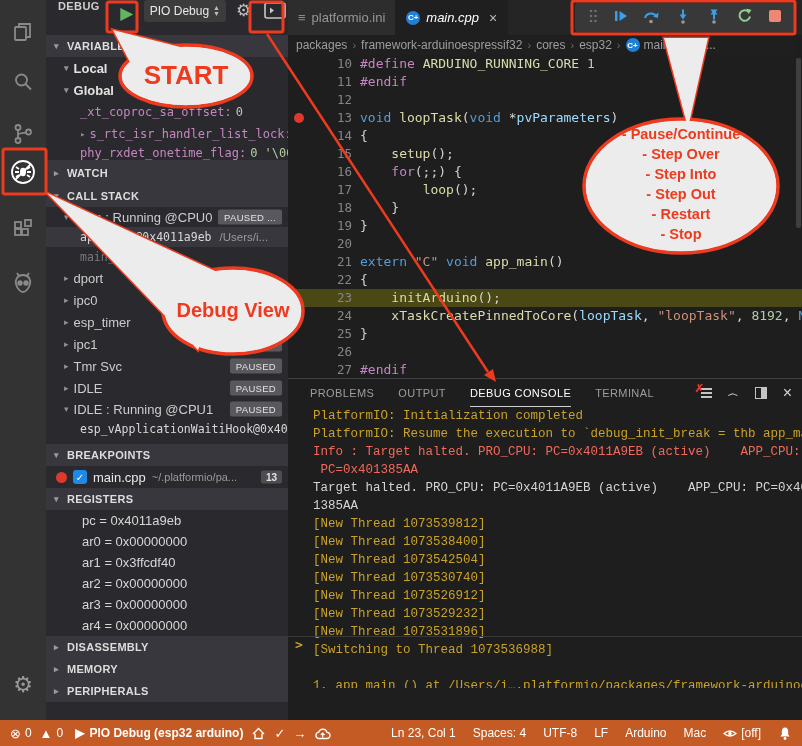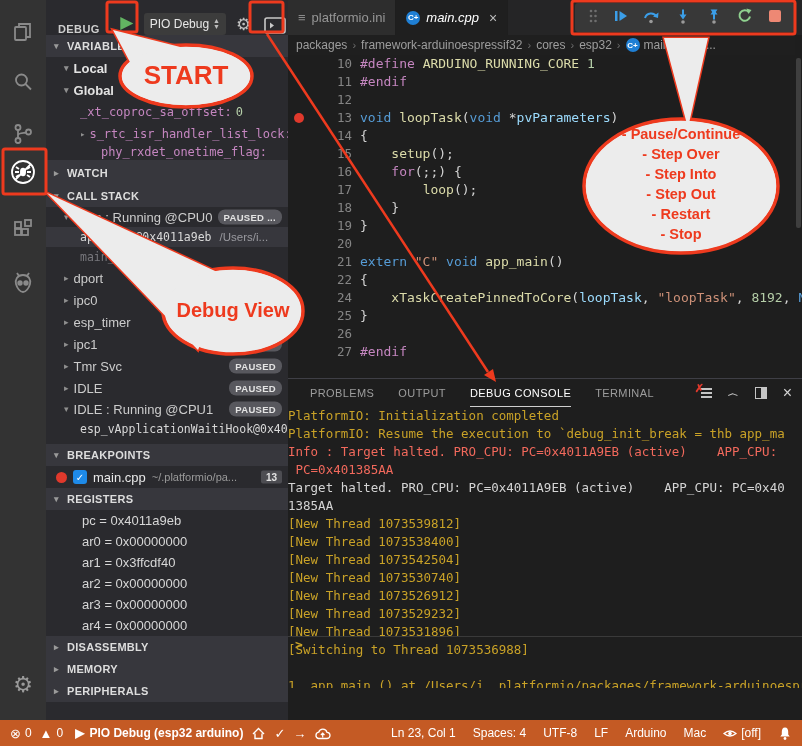--- a/index.html
+++ b/index.html
@@ -7,43 +7,43 @@
   .root{position:relative;width:802px;height:746px;overflow:hidden;
         font-family:"Liberation Sans",sans-serif;color:#cccccc;background:#1e1e1e;}
   
   .activity-bar{position:absolute;left:0;top:0;width:46px;height:720px;background:#333333;}
   .act-icon{position:absolute;left:0;width:46px;height:40px;display:flex;align-items:center;justify-content:center;}
   .act-icon svg{stroke:#8a8a8a;fill:none;stroke-width:1.8;}
   .act-icon.active svg{stroke:#ffffff;}
   .act-gear{position:absolute;left:0;bottom:22px;width:46px;text-align:center;font-size:22px;color:#9a9a9a;}
   
   .sidebar{position:absolute;left:46px;top:0;width:242px;height:720px;background:#2a2a2e;overflow:hidden;}
-  .debug-header{position:relative;height:35px;display:flex;align-items:flex-end;padding-left:12px;}
+  .debug-header{position:relative;height:35px;display:flex;align-items:flex-start;padding-left:12px;}
   .debug-title{font-size:11px;font-weight:bold;color:#cfcfcf;letter-spacing:.4px;}
   .play-btn{margin-left:14px;width:26px;height:26px;display:flex;align-items:center;justify-content:center;}
   .play-glyph{color:#62b462;font-size:17px;line-height:1;}
   .cfg-select{margin-left:4px;display:flex;align-items:center;gap:4px;background:#3c3c3c;border-radius:3px;padding:2px 6px;height:22px;}
   .cfg-label{font-size:12px;color:#e8e8e8;}
   .updown{display:flex;flex-direction:column;font-size:7px;line-height:6px;color:#bdbdbd;}
   .hdr-gear{margin-left:10px;font-size:17px;color:#c0c0c0;}
   .console-btn{margin-left:12px;width:24px;height:20px;display:flex;align-items:center;justify-content:center;}
   .sec-header{height:22px;background:#37373d;display:flex;align-items:center;padding-left:8px;
               font-size:11px;font-weight:bold;color:#dddddd;letter-spacing:.3px;gap:5px;}
   .sec-header .tw{font-size:9px;color:#9a9a9a;width:8px;}
   .row{display:flex;align-items:center;font-size:13px;color:#cccccc;}
   .tw{font-size:9px;color:#8f8f8f;}
   .grp-row{height:22px;padding-left:18px;gap:5px;font-weight:bold;color:#e2e2e2;}
   .var-row{height:22px;padding-left:34px;font-family:"DejaVu Sans Mono",monospace;font-size:12px;white-space:nowrap;overflow:hidden;gap:4px;}
   .var-name{color:#C586C0;}.var-val{color:#B5CEA8;}
-  .var-clip{height:15px;overflow:hidden;flex-direction:column;}
+  .var-clip{height:15px;overflow:hidden;}
   .watch-hd{height:25px;}
   .thread-row{height:22px;padding-left:18px;gap:5px;position:relative;white-space:nowrap;}
   .thread-main{height:20px;}
   .badge{position:absolute;right:6px;top:50%;transform:translateY(-50%);background:#58585e;color:#e3e3e3;
-         font-size:9.5px;font-weight:bold;padding:2px 6px;border-radius:7px;letter-spacing:.3px;white-space:nowrap;}
+         font-size:9.5px;font-weight:normal;padding:2px 6px;border-radius:2px;letter-spacing:.3px;white-space:nowrap;}
   .frame-row{height:20px;padding-left:34px;font-family:"DejaVu Sans Mono",monospace;font-size:11.5px;
              color:#d8d8d8;white-space:nowrap;overflow:hidden;gap:8px;}
   .frame-row.selected{background:#37373d;}
   .frame-row.dim{color:#77777c;}
   .frame-path{color:#9a9aa0;font-family:"Liberation Sans",sans-serif;font-size:11.5px;}
   .bp-row{height:22px;padding-left:10px;gap:6px;position:relative;}
   .bp-dot{width:11px;height:11px;border-radius:50%;background:#e0392c;}
   .bp-check{width:14px;height:14px;border-radius:3px;background:#1e8ae8;color:#fff;font-size:10px;
             display:flex;align-items:center;justify-content:center;}
   .bp-file{font-size:13px;color:#e8e8e8;}
@@ -87,21 +87,21 @@
   .panel-icons{position:absolute;right:10px;top:0;height:28px;display:flex;align-items:center;gap:16px;}
   .clear-ic{position:relative;width:14px;height:12px;}
   .clear-ic i{position:absolute;left:3px;right:0;height:2px;background:#c5c5c5;}
   .clear-x{position:absolute;left:-3px;top:-5px;color:#e0392c;font-weight:bold;font-size:11px;font-style:normal;}
   .chev-up{color:#c5c5c5;font-size:11px;font-weight:bold;transform:scaleY(.8);}
   .split-ic{width:12px;height:12px;border:1.5px solid #c5c5c5;position:relative;}
   .split-ic i{position:absolute;right:0;top:0;bottom:0;width:5px;background:#c5c5c5;}
   .close-ic{color:#d5d5d5;font-size:16px;line-height:1;}
   .console{position:absolute;left:0;top:28px;width:514px;height:294px;overflow:hidden;
            font-family:"DejaVu Sans Mono",monospace;font-size:12.5px;}
-  .console-line{height:18px;line-height:18px;white-space:pre;}
+  .console-line{height:18px;line-height:18px;padding-left:25px;white-space:pre;font-family:Liberation Mono, monospace;}
   .console-line.clip{height:11px;overflow:hidden;}
   .con-y{color:#C9A227}.con-r{color:#F2695C}.con-w{color:#D4D4D4}
   .prompt-row{position:absolute;left:0;bottom:2px;width:514px;height:18px;border-top:1px solid #3a3a3a;
               padding-left:7px;color:#C9A227;font-family:"DejaVu Sans Mono",monospace;font-weight:bold;font-size:13px;}
   
   .statusbar{position:absolute;left:0;top:720px;width:802px;height:26px;background:#C45A24;color:#ffffff;
              display:flex;align-items:center;font-size:12px;padding:0 10px;gap:8px;white-space:nowrap;}
   .sb-item{display:flex;align-items:center;gap:4px;}
   .sb-num{font-size:12px;}
   .sb-debug{font-weight:bold;margin-left:4px;display:flex;align-items:center;gap:5px;}
@@ -397,20 +397,21 @@
         <div class="code-row"><span class="gutter-mark"><span class="mark-bp"></span></span><span class="gutter-num">13</span><span class="code-text"><span class="tok-k">void </span><span class="tok-f">loopTask</span><span class="tok-t">(</span><span class="tok-k">void</span><span class="tok-t"> *</span><span class="tok-v">pvParameters</span><span class="tok-t">)</span></span></div>
         <div class="code-row"><span class="gutter-mark"></span><span class="gutter-num">14</span><span class="code-text"><span class="tok-t">{</span></span></div>
         <div class="code-row"><span class="gutter-mark"></span><span class="gutter-num">15</span><span class="code-text"><span class="tok-t">    </span><span class="tok-f">setup</span><span class="tok-t">();</span></span></div>
         <div class="code-row"><span class="gutter-mark"></span><span class="gutter-num">16</span><span class="code-text"><span class="tok-t">    </span><span class="tok-p">for</span><span class="tok-t">(;;) {</span></span></div>
         <div class="code-row"><span class="gutter-mark"></span><span class="gutter-num">17</span><span class="code-text"><span class="tok-t">        </span><span class="tok-f">loop</span><span class="tok-t">();</span></span></div>
         <div class="code-row"><span class="gutter-mark"></span><span class="gutter-num">18</span><span class="code-text"><span class="tok-t">    }</span></span></div>
         <div class="code-row"><span class="gutter-mark"></span><span class="gutter-num">19</span><span class="code-text"><span class="tok-t">}</span></span></div>
         <div class="code-row"><span class="gutter-mark"></span><span class="gutter-num">20</span><span class="code-text"></span></div>
         <div class="code-row"><span class="gutter-mark"></span><span class="gutter-num">21</span><span class="code-text"><span class="tok-k">extern </span><span class="tok-s">"C"</span><span class="tok-k"> void </span><span class="tok-f">app_main</span><span class="tok-t">()</span></span></div>
         <div class="code-row"><span class="gutter-mark"></span><span class="gutter-num">22</span><span class="code-text"><span class="tok-t">{</span></span></div>
+        <div class="code-row current"><span class="gutter-mark"><span class="mark-cur">▶</span></span><span class="gutter-num">23</span><span class="code-text"><span class="tok-t">    </span><span class="tok-f">initArduino</span><span class="tok-t">();</span></span></div>
         <div class="code-row"><span class="gutter-mark"></span><span class="gutter-num">24</span><span class="code-text"><span class="tok-t">    </span><span class="tok-f">xTaskCreatePinnedToCore</span><span class="tok-t">(</span><span class="tok-v">loopTask</span><span class="tok-t">, </span><span class="tok-s">"loopTask"</span><span class="tok-t">, </span><span class="tok-n">8192</span><span class="tok-t">, </span><span class="tok-k">NULL</span></span></div>
         <div class="code-row"><span class="gutter-mark"></span><span class="gutter-num">25</span><span class="code-text"><span class="tok-t">}</span></span></div>
         <div class="code-row"><span class="gutter-mark"></span><span class="gutter-num">26</span><span class="code-text"></span></div>
         <div class="code-row"><span class="gutter-mark"></span><span class="gutter-num">27</span><span class="code-text"><span class="tok-p">#endif</span></span></div>
       </div>
     <div class="vscroll"></div>
 
     <div class="panel">
       <div class="panel-tabs" id="panel-tabs">
           <div class="ptab">PROBLEMS</div>

